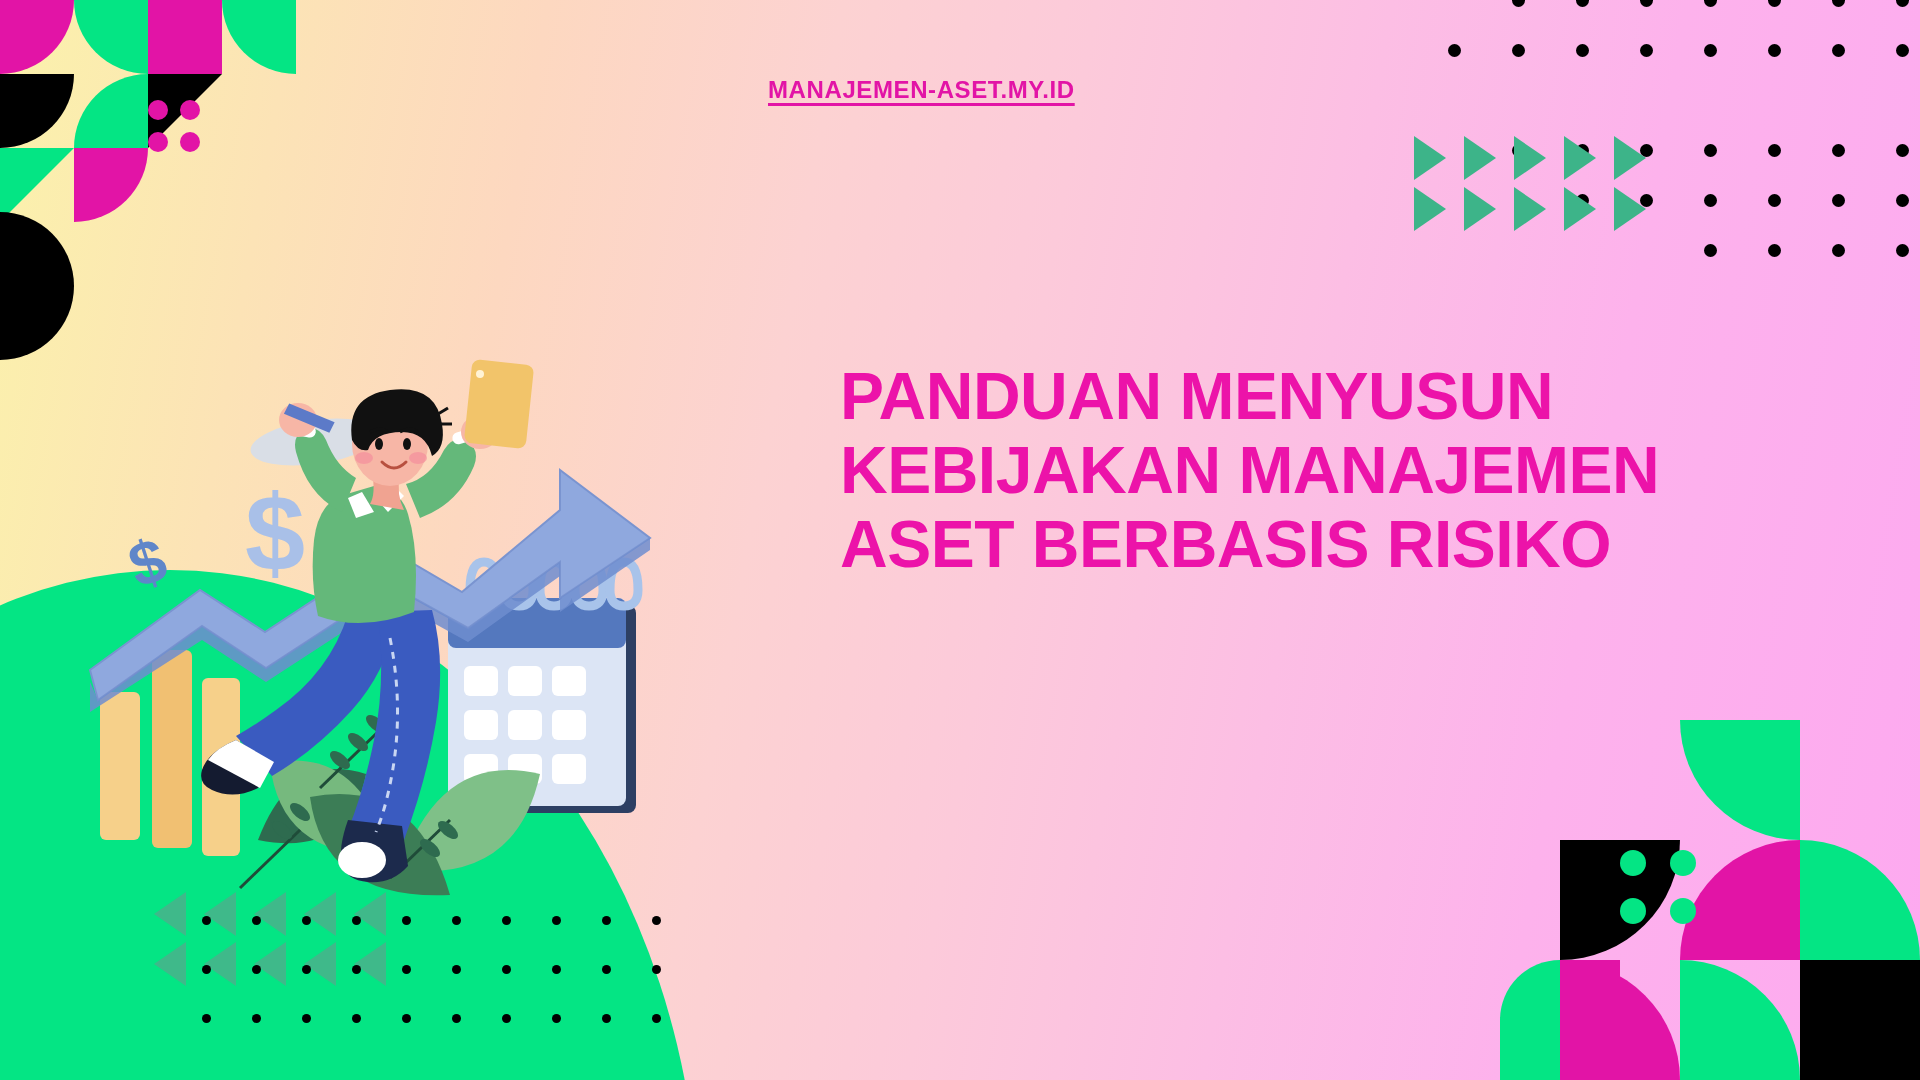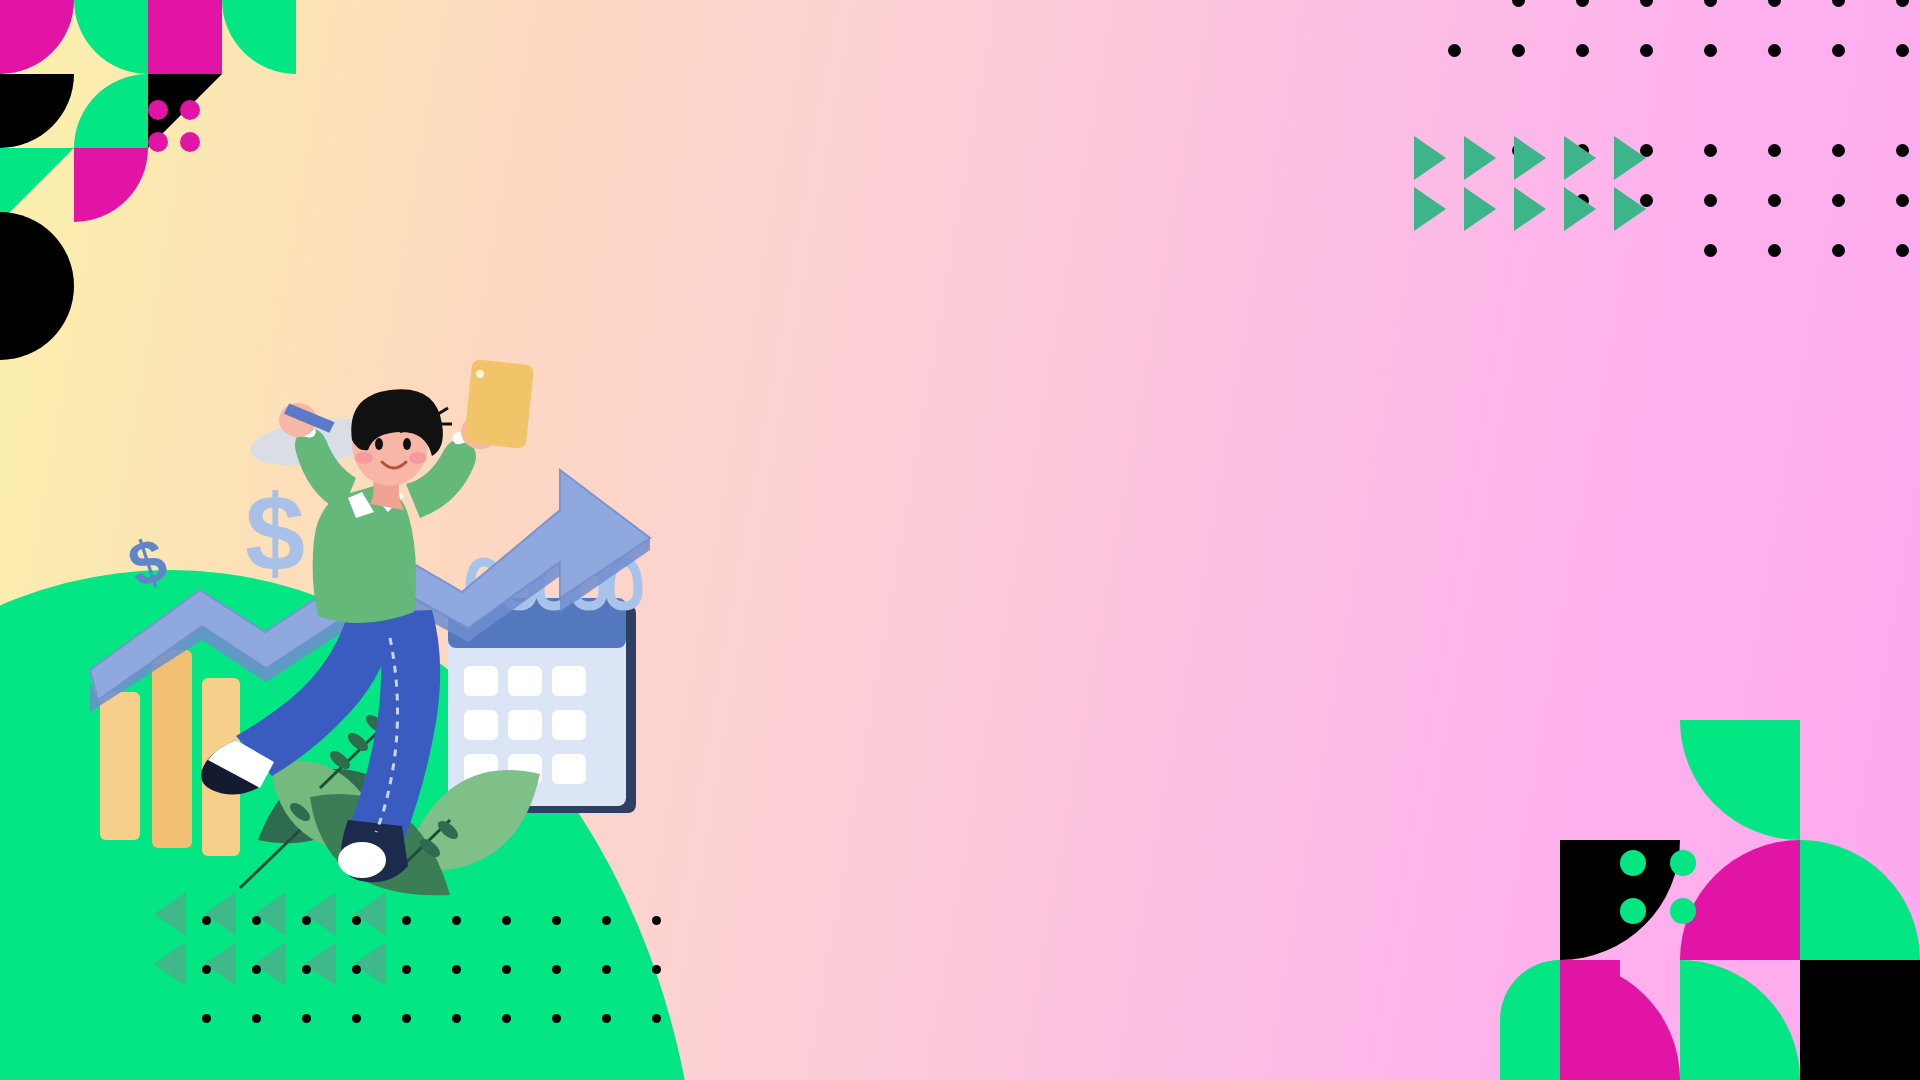--- a/index.html
+++ b/index.html
@@ -244,21 +244,23 @@
     <div class="bcell qc-tl" style="left:0;top:240px;width:60px;height:120px;background:#E214A6;border-radius:0;"></div>
     <div class="bcell qc-tr" style="left:120px;top:240px;background:#04E584;"></div>
     <div class="bcell" style="left:240px;top:240px;background:#000;"></div>
     <div class="bcell qc-tl" style="left:120px;top:120px;background:#E214A6;border-radius:100% 0 0 0;"></div>
     <div class="bdot-g" style="left:60px;top:130px;"></div>
     <div class="bdot-g" style="left:110px;top:130px;"></div>
     <div class="bdot-g" style="left:60px;top:178px;"></div>
     <div class="bdot-g" style="left:110px;top:178px;"></div>
   </div>
 
-
+  <a class="site-url" href="#">MANAJEMEN-ASET.MY.ID</a>
+
+  <h1 class="headline">PANDUAN MENYUSUN KEBIJAKAN MANAJEMEN ASET BERBASIS RISIKO</h1>
 
   <div class="illu">
     <svg viewBox="0 0 610 540" xmlns="http://www.w3.org/2000/svg">
 
       <g>
         <rect x="10" y="292" width="40" height="148" rx="6" fill="#F6D08A"></rect>
         <rect x="62" y="250" width="40" height="198" rx="6" fill="#F1C072"></rect>
         <rect x="112" y="278" width="38" height="178" rx="6" fill="#F6D08A"></rect>
       </g>
 

